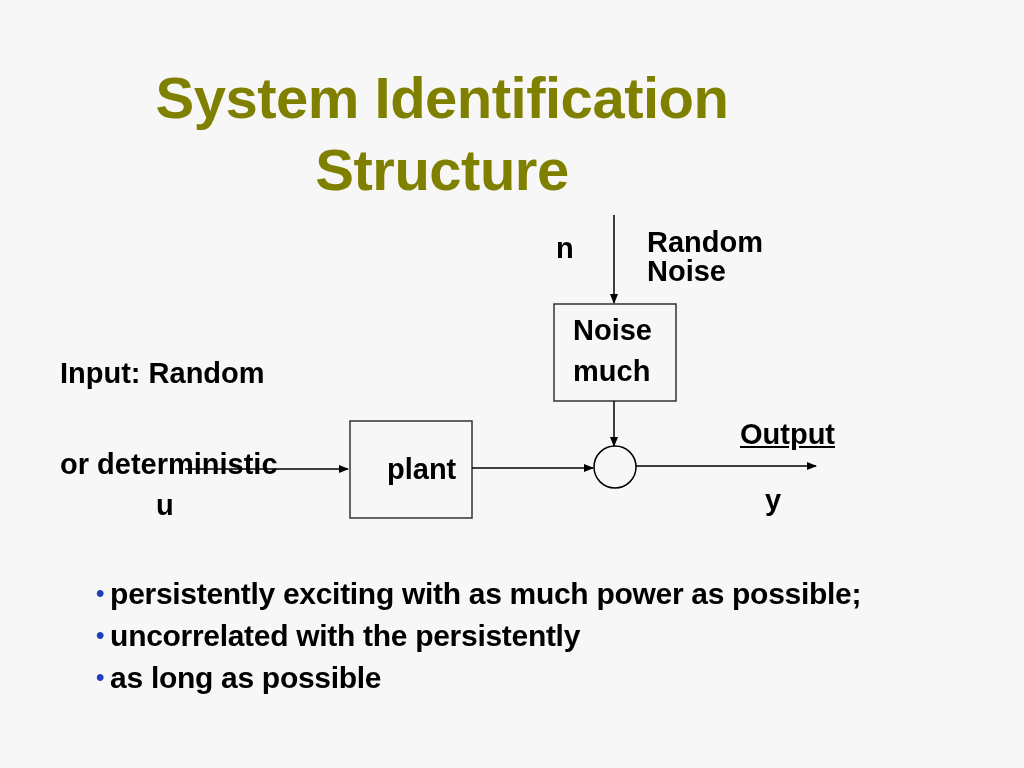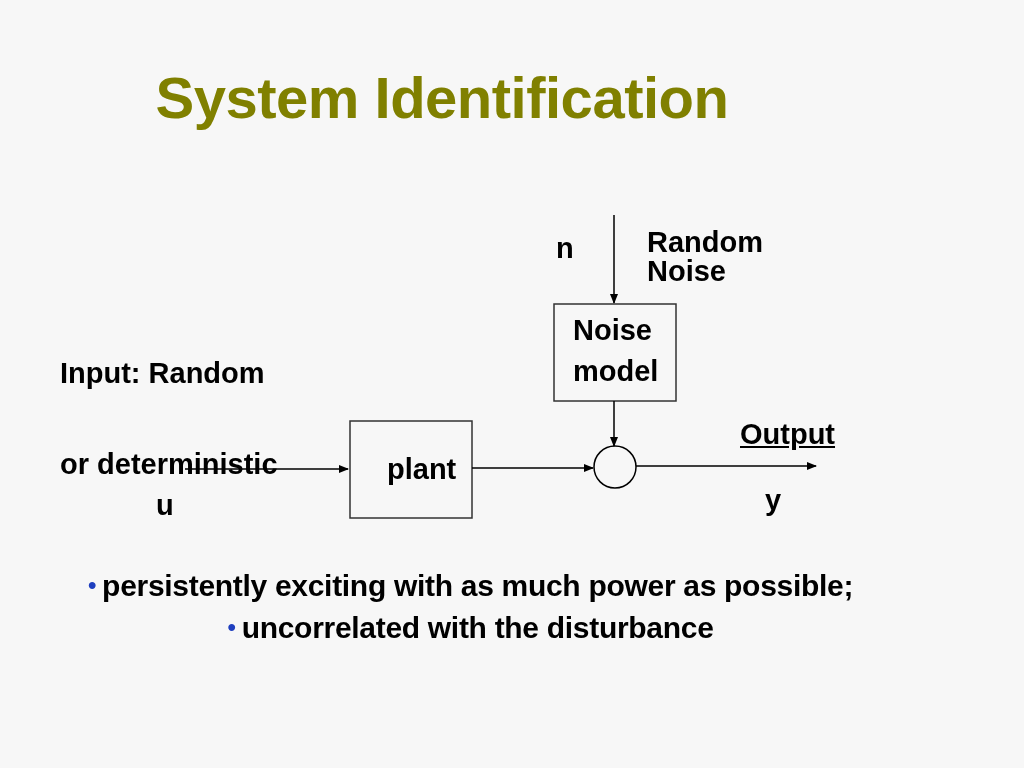--- a/index.html
+++ b/index.html
@@ -2,29 +2,30 @@
 <html><head>
 <meta charset="utf-8">
 <style>
   html, body { margin:0; padding:0; }
   body { width:1024px; height:768px; background:#f7f7f7; position:relative; overflow:hidden;
          font-family:"Liberation Sans", sans-serif; font-weight:bold; color:#000; }
   .title { position:absolute; left:0; width:884px; text-align:center; color:#808000;
            font-size:58px; line-height:72px; top:62px; letter-spacing:-0.5px; }
   .lbl { position:absolute; font-size:29px; line-height:40px; white-space:nowrap; }
   svg.diag { position:absolute; left:0; top:0; }
-  .bullets { position:absolute; left:82px; top:558px; margin:6px; padding:0; list-style:none;text-align:center; }
+  .bullets { position:absolute; left:82px; top:558px; margin:14px; padding:0; list-style:none; }
   .bullets li { font-size:30px; line-height:41px; white-space:nowrap; letter-spacing:-0.3px; }
   .bullets .dot { color:#1f3fbf; font-size:24px; margin-right:6px; vertical-align:3px; }
 </style>
 </head>
 <body>
 
 <div class="title">
   <div>System Identification</div>
+  <div>Structure</div>
 </div>
 
 <svg class="diag" width="1024" height="768">
   <defs>
     <marker id="ah" markerWidth="10" markerHeight="8" refX="9" refY="4" orient="auto" markerUnits="userSpaceOnUse">
       <path d="M0,0 L10,4 L0,8 Z" fill="#000"></path>
     </marker>
   </defs>
 
   <line x1="614" y1="215" x2="614" y2="303" stroke="#000" stroke-width="1.5" marker-end="url(#ah)"></line>
@@ -41,24 +42,25 @@
 
   <circle cx="615" cy="467" r="21" fill="none" stroke="#000" stroke-width="1.5"></circle>
 
   <line x1="636" y1="466" x2="816" y2="466" stroke="#000" stroke-width="1.5" marker-end="url(#ah)"></line>
 </svg>
 
 <div class="lbl" style="left:556px; top:228px;">n</div>
 <div class="lbl" style="left:647px; top:222px;">Random</div>
 <div class="lbl" style="left:647px; top:251px;">Noise</div>
 <div class="lbl" style="left:573px; top:310px;">Noise</div>
-<div class="lbl" style="left:573px; top:351px;">model</div>
+<div class="lbl" style="left:573px; top:351px;">much</div>
 <div class="lbl" style="left:60px; top:353px;">Input: Random</div>
 <div class="lbl" style="left:60px; top:412px;margin-top:32px;">or deterministic</div>
 <div class="lbl" style="left:156px; top:485px;">u</div>
 <div class="lbl" style="left:375px; top:449px;margin-left:12px;">plant</div>
 <div class="lbl" style="left:740px; top:414px;text-decoration:underline;">Output</div>
 <div class="lbl" style="left:765px; top:480px;">y</div>
 
 <ul class="bullets">
   <li><span class="dot">•</span><span>persistently exciting with as much power as possible;</span></li>
-  <li><span class="dot">•</span><span>uncorrelated with the disturbance</span></li>
+  <li><span class="dot">•</span><span>uncorrelated with the persistently</span></li>
+  <li><span class="dot">•</span><span>as long as possible</span></li>
 </ul>
 
 </body></html>

